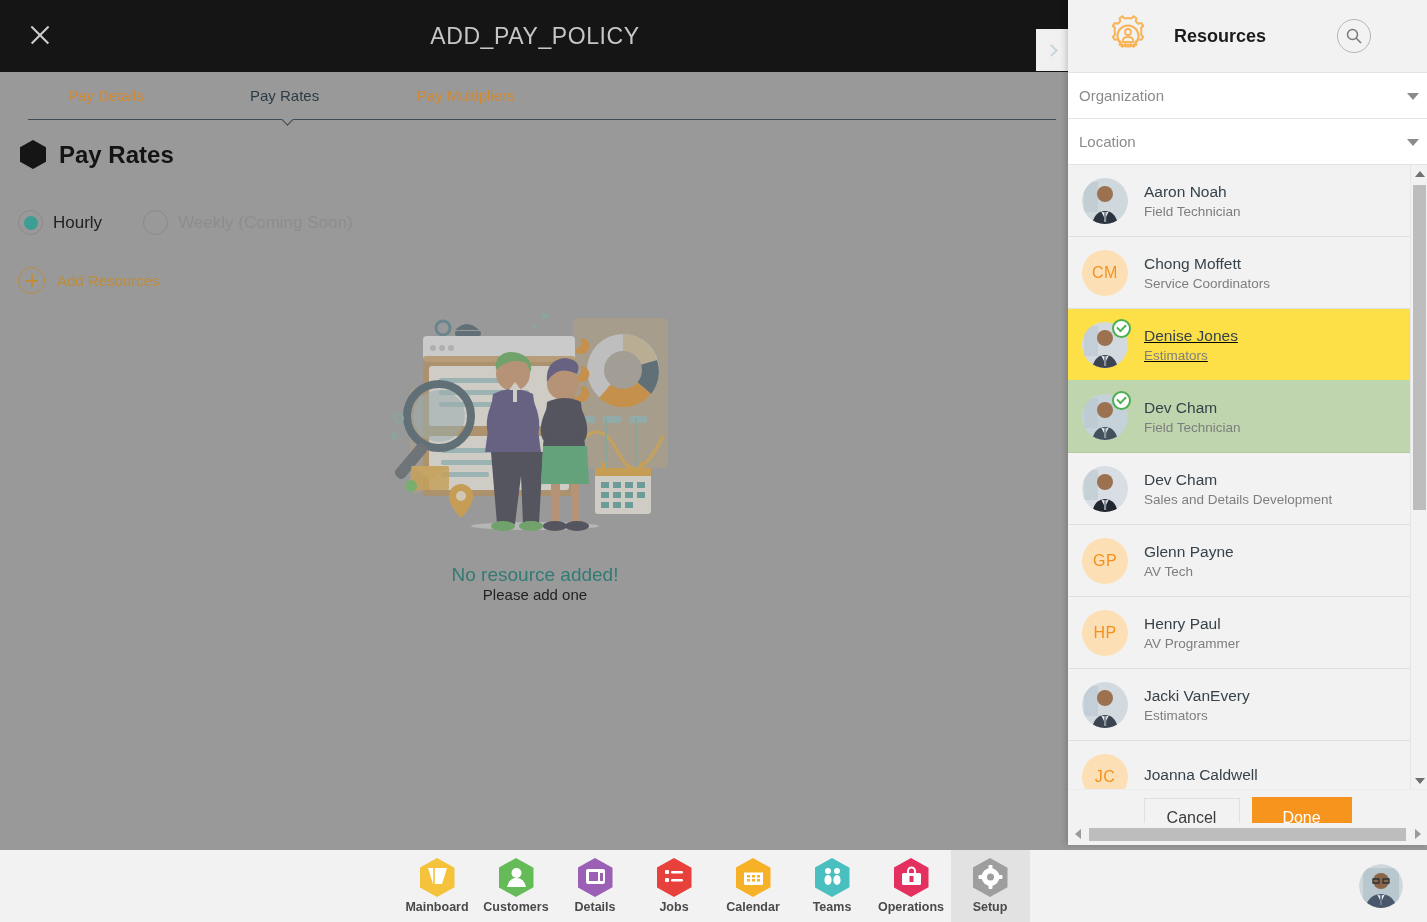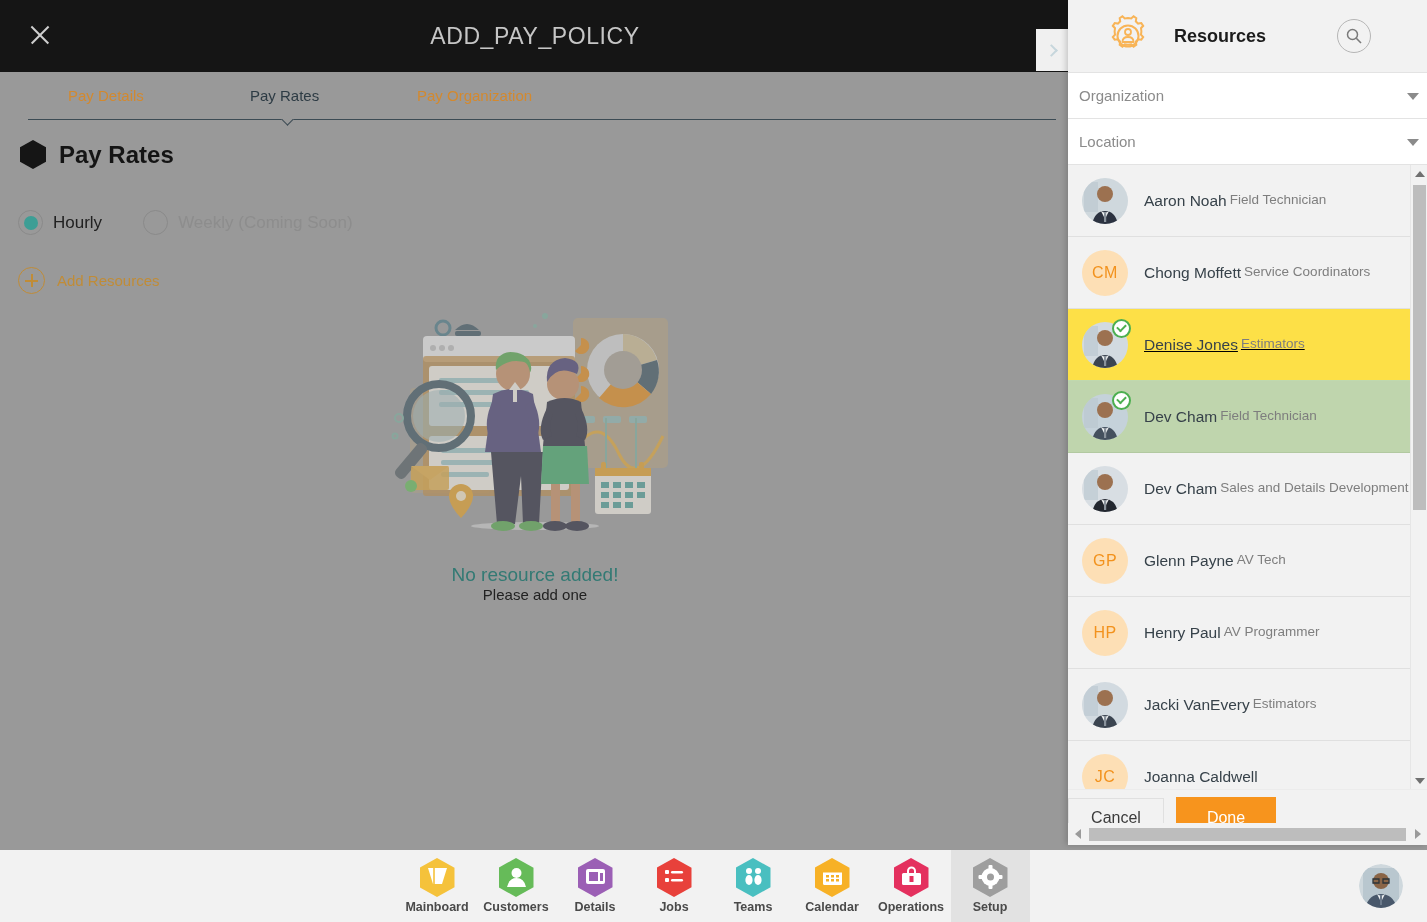--- a/index.html
+++ b/index.html
@@ -205,21 +205,21 @@
     position: absolute; right: -3px; top: -3px;
     width: 19px; height: 19px; border-radius: 50%;
     background: #ffffff; border: 2px solid #4caf50;
     display: flex; align-items: center; justify-content: center;
   }
   .check-badge:after {
     content: ""; width: 7px; height: 4px;
     border-left: 2px solid #4caf50; border-bottom: 2px solid #4caf50;
     transform: rotate(-45deg); margin-top: -2px;
   }
-  .res-item .txt { margin-left: 16px; display: flex; flex-direction: row; gap: 3px; }
+  .res-item .txt { margin-left: 16px; display: flex; flex-direction: column; gap: 3px; }
   .res-item .nm { font-size: 15.5px; color: #37424a; }
   .res-item .ro { font-size: 13.5px; color: #7e7e7e; }
 
   
   .vsb {
     position: absolute; right: 0; top: 0; bottom: 0; width: 17px;
     background: #f2f2f2; border-left: 1px solid #e6e6e6;
   }
   .vsb .arrow { position: absolute; left: 0; width: 17px; height: 17px;
     display: flex; align-items: center; justify-content: center; cursor: pointer; }
@@ -229,21 +229,21 @@
     border-right: 5px solid transparent; border-bottom: 6px solid #707070; }
   .tri-down { width: 0; height: 0; border-left: 5px solid transparent;
     border-right: 5px solid transparent; border-top: 6px solid #707070; }
   .vsb .thumb {
     position: absolute; left: 2px; width: 13px; top: 20px; height: 325px;
     background: #bdbdbd; cursor: pointer;
   }
 
   .res-footer {
     flex: 0 0 56px; height: 56px; background: #f2f2f2;
-    display: flex; align-items: center; justify-content: flex-start;
+    display: flex; align-items: center; justify-content: center;
     gap: 12px; border-top: 1px solid #ececec;
   }
   .btn-cancel {
     width: 96px; height: 40px; background: #f2f2f2; border: 1px solid #e0e0e0;
     font-size: 16px; color: #3b3b3b; cursor: pointer;
     font-family: "Liberation Sans", sans-serif;
   }
   .btn-done {
     width: 100px; height: 42px; background: #f7941d; border: none;
     font-size: 16px; color: #fff; cursor: pointer;
@@ -270,21 +270,21 @@
     <div class="close-x"></div>
     <div class="modal-title">ADD_PAY_POLICY</div>
   </div>
   <div class="chevron-btn">
     <span></span>
   </div>
 
   <div class="tabbar">
     <div class="tab" style="left:68px">Pay Details</div>
     <div class="tab active" style="left:250px">Pay Rates</div>
-    <div class="tab" style="left:417px">Pay Organization</div>
+    <div class="tab" style="left:417px">Pay Multipliers</div>
   </div>
   <div class="tab-underline"></div>
   <div class="tab-caret" style="left:277px">
       <span></span>
     </div>
 
   <div class="page-heading">
     <div class="hexagon"></div>
     <h1>Pay Rates</h1>
   </div>
@@ -442,46 +442,46 @@
             <svg width="35" height="35" viewBox="0 0 35 35">
               <rect x="8" y="10" width="4" height="4" rx="1" fill="#fff"></rect>
               <rect x="14" y="11" width="12" height="2.4" rx="1.2" fill="#fff"></rect>
               <rect x="8" y="18" width="4" height="4" rx="1" fill="#fff"></rect>
               <rect x="14" y="19" width="12" height="2.4" rx="1.2" fill="#fff"></rect>
             </svg>
           </div>
           <div class="nav-label">Jobs</div>
         </div>
         <div class="nav-item">
-          <div class="hex-icon" style="background:#49bfc0">
-            <svg width="35" height="35" viewBox="0 0 35 35">
-              <circle cx="13" cy="11" r="3" fill="#fff"></circle>
-              <circle cx="22" cy="11" r="3" fill="#fff"></circle>
-              <ellipse cx="13" cy="20" rx="3.6" ry="5" fill="#fff"></ellipse>
-              <ellipse cx="22" cy="20" rx="3.6" ry="5" fill="#fff"></ellipse>
-            </svg>
-          </div>
-          <div class="nav-label">Teams</div>
-        </div>
-        <div class="nav-item">
           <div class="hex-icon" style="background:#f7b126">
             <svg width="35" height="35" viewBox="0 0 35 35">
               <rect x="8" y="9" width="19" height="16" rx="1.5" fill="#fff"></rect>
               <rect x="8" y="9" width="19" height="3.5" fill="#f7b126"></rect>
               <g fill="#f7b126">
                 <rect x="11" y="15" width="3" height="2.5"></rect>
                 <rect x="16" y="15" width="3" height="2.5"></rect>
                 <rect x="21" y="15" width="3" height="2.5"></rect>
                 <rect x="11" y="19" width="3" height="2.5"></rect>
                 <rect x="16" y="19" width="3" height="2.5"></rect>
                 <rect x="21" y="19" width="3" height="2.5"></rect>
               </g>
             </svg>
           </div>
           <div class="nav-label">Calendar</div>
+        </div>
+        <div class="nav-item">
+          <div class="hex-icon" style="background:#49bfc0">
+            <svg width="35" height="35" viewBox="0 0 35 35">
+              <circle cx="13" cy="11" r="3" fill="#fff"></circle>
+              <circle cx="22" cy="11" r="3" fill="#fff"></circle>
+              <ellipse cx="13" cy="20" rx="3.6" ry="5" fill="#fff"></ellipse>
+              <ellipse cx="22" cy="20" rx="3.6" ry="5" fill="#fff"></ellipse>
+            </svg>
+          </div>
+          <div class="nav-label">Teams</div>
         </div>
         <div class="nav-item">
           <div class="hex-icon" style="background:#e4305e">
             <svg width="35" height="35" viewBox="0 0 35 35">
               <rect x="8" y="13" width="19" height="12" rx="1.5" fill="#fff"></rect>
               <path d="M14 13 v-2 a3.5 3.5 0 0 1 7 0 v2" fill="none" stroke="#fff" stroke-width="2"></path>
               <rect x="15.5" y="16" width="4" height="6" fill="#e4305e"></rect>
             </svg>
           </div>
           <div class="nav-label">Operations</div>

